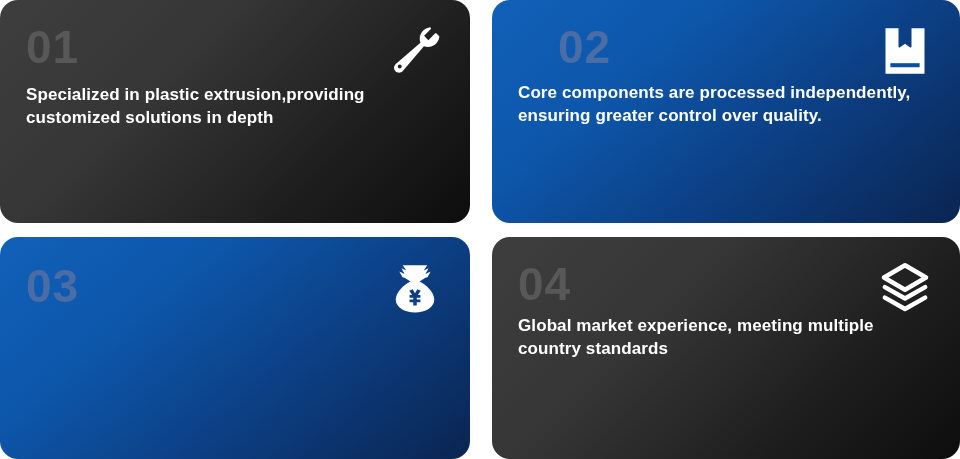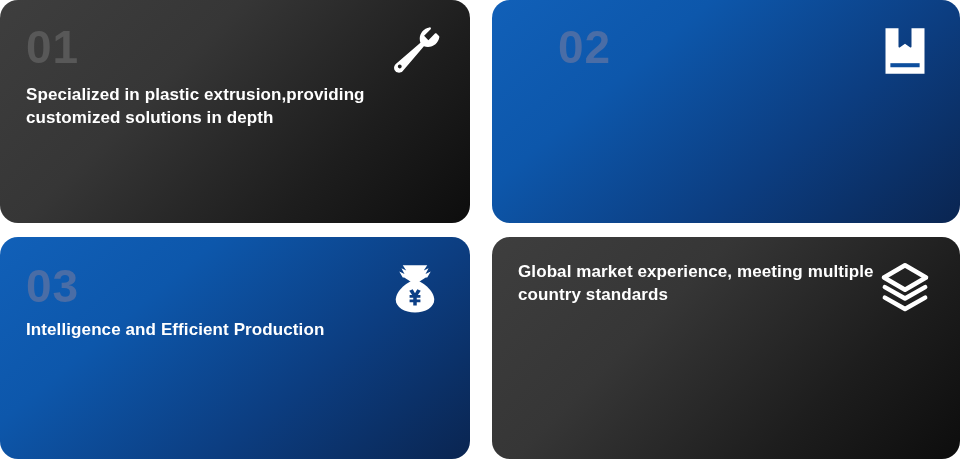--- a/index.html
+++ b/index.html
@@ -92,41 +92,42 @@
     <div class="card-text">Specialized in plastic extrusion,providing customized solutions in depth</div>
     <div class="card-icon">
       <svg width="56" height="56" viewBox="0 0 64 64" aria-hidden="true">
         <path fill="#ffffff" d="M56.6 12.1c-.5-.5-1.3-.5-1.8 0l-7.5 7.5-4.9-4.9 7.5-7.5c.5-.5.5-1.3 0-1.8-.4-.4-.9-.5-1.4-.4-6.3 1-11.1 6.4-11.1 13 0 1.6.3 3.2.8 4.6L9.7 47c-2.2 2.2-2.2 5.9 0 8.1 2.2 2.2 5.9 2.2 8.1 0l24.4-28.5c1.4.5 3 .8 4.6.8 6.6 0 12-4.8 13-11.1.1-.5 0-1-.4-1.4zM14.6 51.9c-1.2 0-2.2-1-2.2-2.2s1-2.2 2.2-2.2 2.2 1 2.2 2.2-1 2.2-2.2 2.2z"></path>
       </svg>
     </div>
   </div>
 
   <div class="card blue card-02">
     <div class="card-number">02</div>
+    <div class="card-text">Core components are processed independently, ensuring greater control over quality.</div>
     <div class="card-icon">
       <svg width="52" height="52" viewBox="0 0 64 64" aria-hidden="true">
         <path fill="#ffffff" d="M8 4h16v22.5c0 1 1.1 1.6 1.9 1l6.1-4.4 6.1 4.4c.8.6 1.9 0 1.9-1V4h16v56H8V4z"></path>
         <rect x="14" y="47" width="36" height="5" fill="#0d4f9e"></rect>
       </svg>
     </div>
   </div>
 
   <div class="card blue card-03">
     <div class="card-number">03</div>
-    <div class="card-text">Intelligence and Efficient Production</div>
     <div class="card-icon">
       <svg width="56" height="56" viewBox="0 0 64 64" aria-hidden="true">
         <path fill="#ffffff" d="M18 6h28l-4 6 5.5-2.5L44 16l6-3-4 7h-1c-1 0-1.8.5-2.4 1.2C38 24 34.5 27 32 27s-6-3-10.6-5.8A3 3 0 0 0 19 20h-1l-4-7 6 3-3.5-6.5L22 12l-4-6z"></path>
         <path fill="#ffffff" d="M32 23c7 0 22 11.5 22 22.5C54 54 44 60 32 60S10 54 10 45.5C10 34.5 25 23 32 23z"></path>
         <path fill="#0c3f86" d="M29.4 33.5l2.6 4.4 2.6-4.4 4 1.6-3.3 5h2.9v3.1h-4.2v2h4.2v3.1h-4.2V52h-4v-3.7h-4.2v-3.1h4.2v-2h-4.2v-3.1h2.9l-3.3-5 4-1.6z"></path>
       </svg>
     </div>
   </div>
 
   <div class="card dark card-04">
+    <div class="card-number">04</div>
     <div class="card-text">Global market experience, meeting multiple country standards</div>
     <div class="card-icon">
       <svg width="56" height="56" viewBox="0 0 64 64" aria-hidden="true">
         <g fill="none" stroke="#ffffff" stroke-width="5.2" stroke-linejoin="round" stroke-linecap="round">
           <path d="M32 6 L56 20 L32 34 L8 20 Z"></path>
           <path d="M9 31 L32 44 L55 31"></path>
           <path d="M9 43 L32 56 L55 43"></path>
         </g>
       </svg>
     </div>

